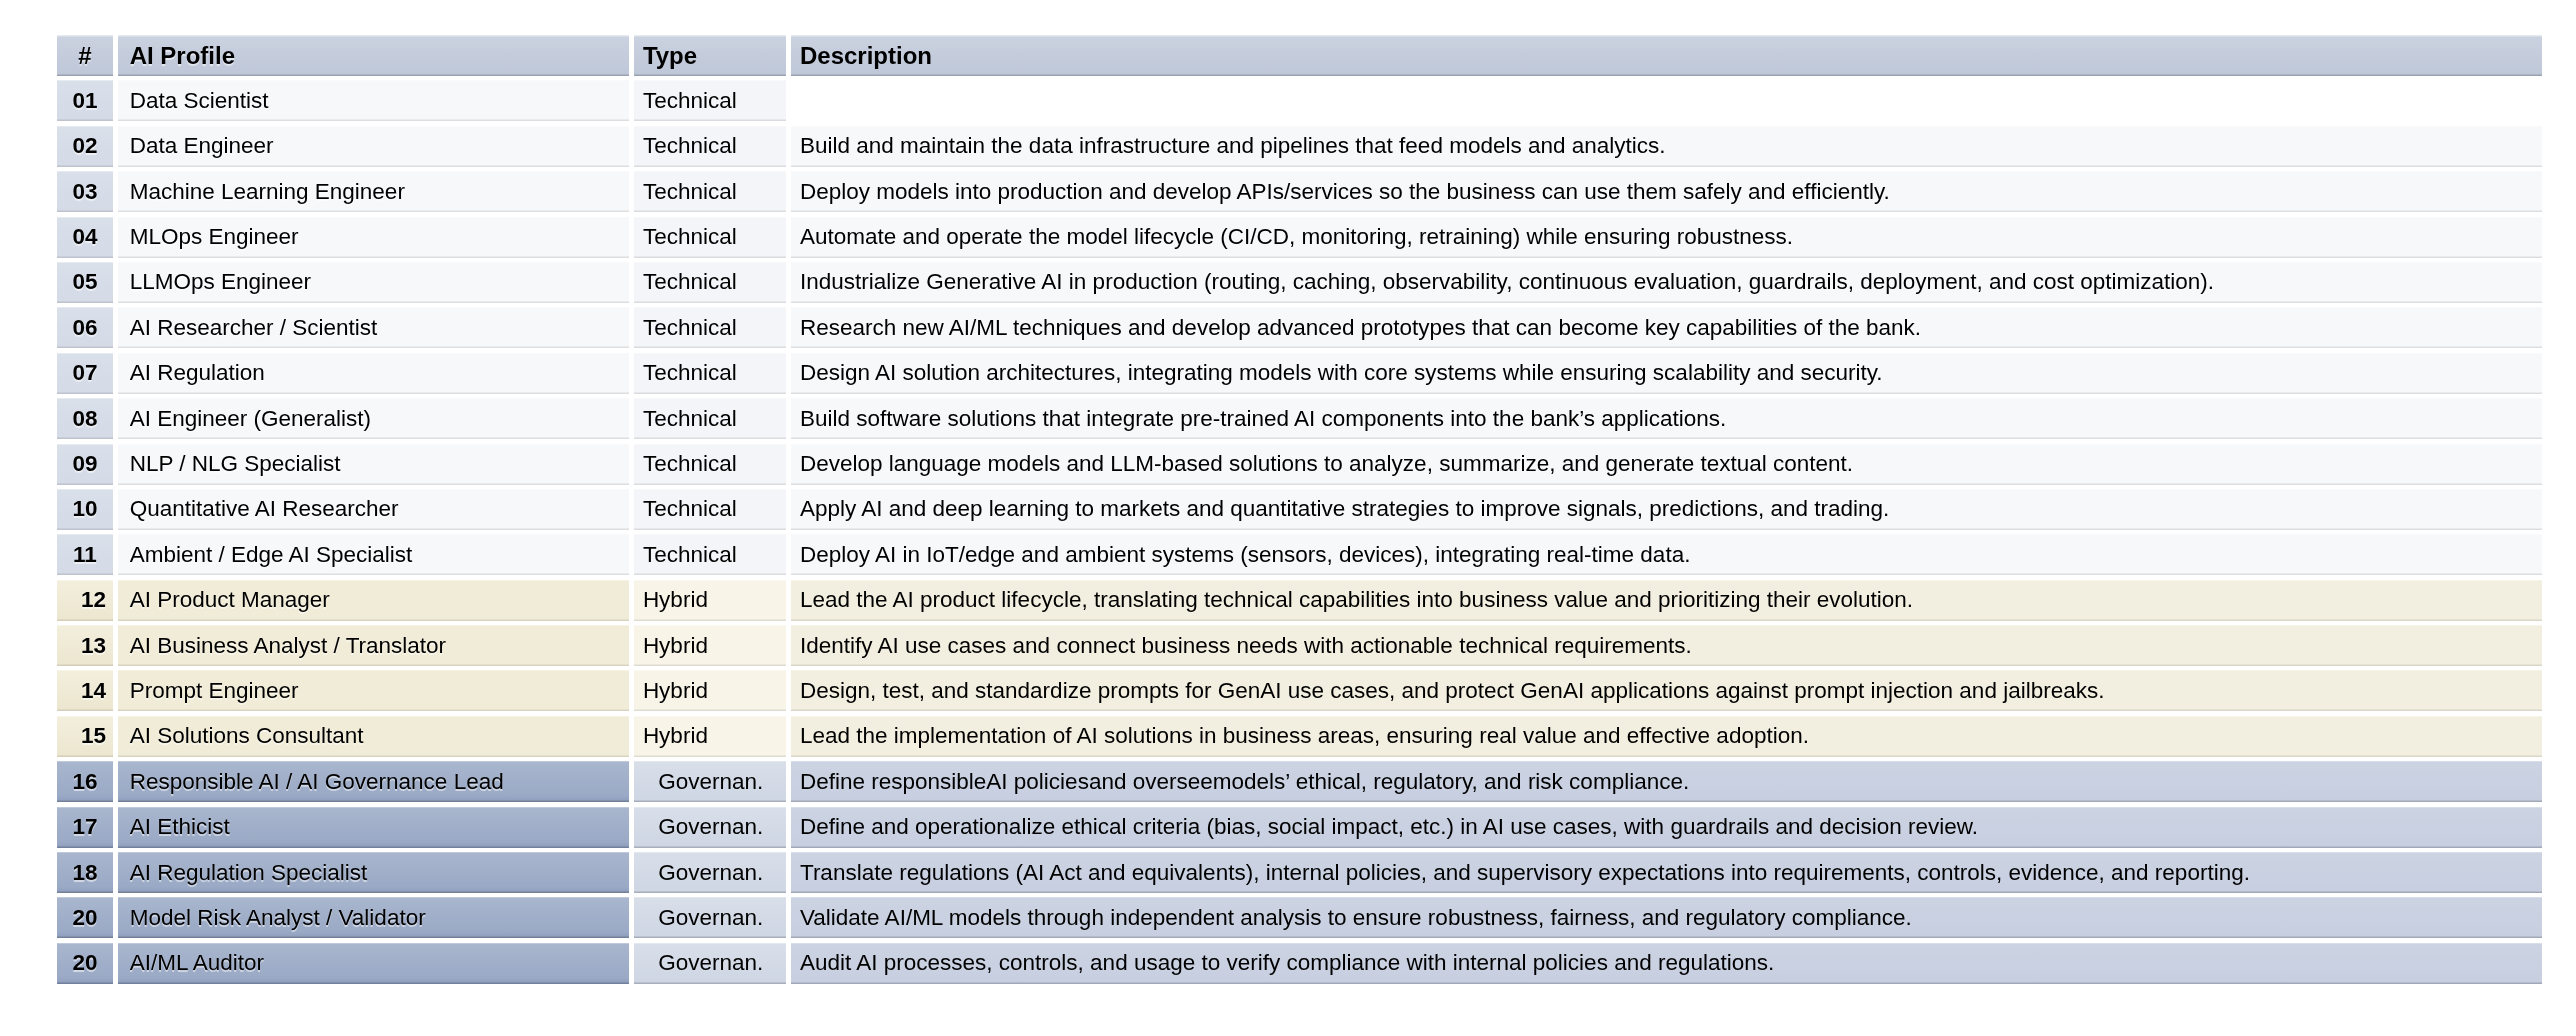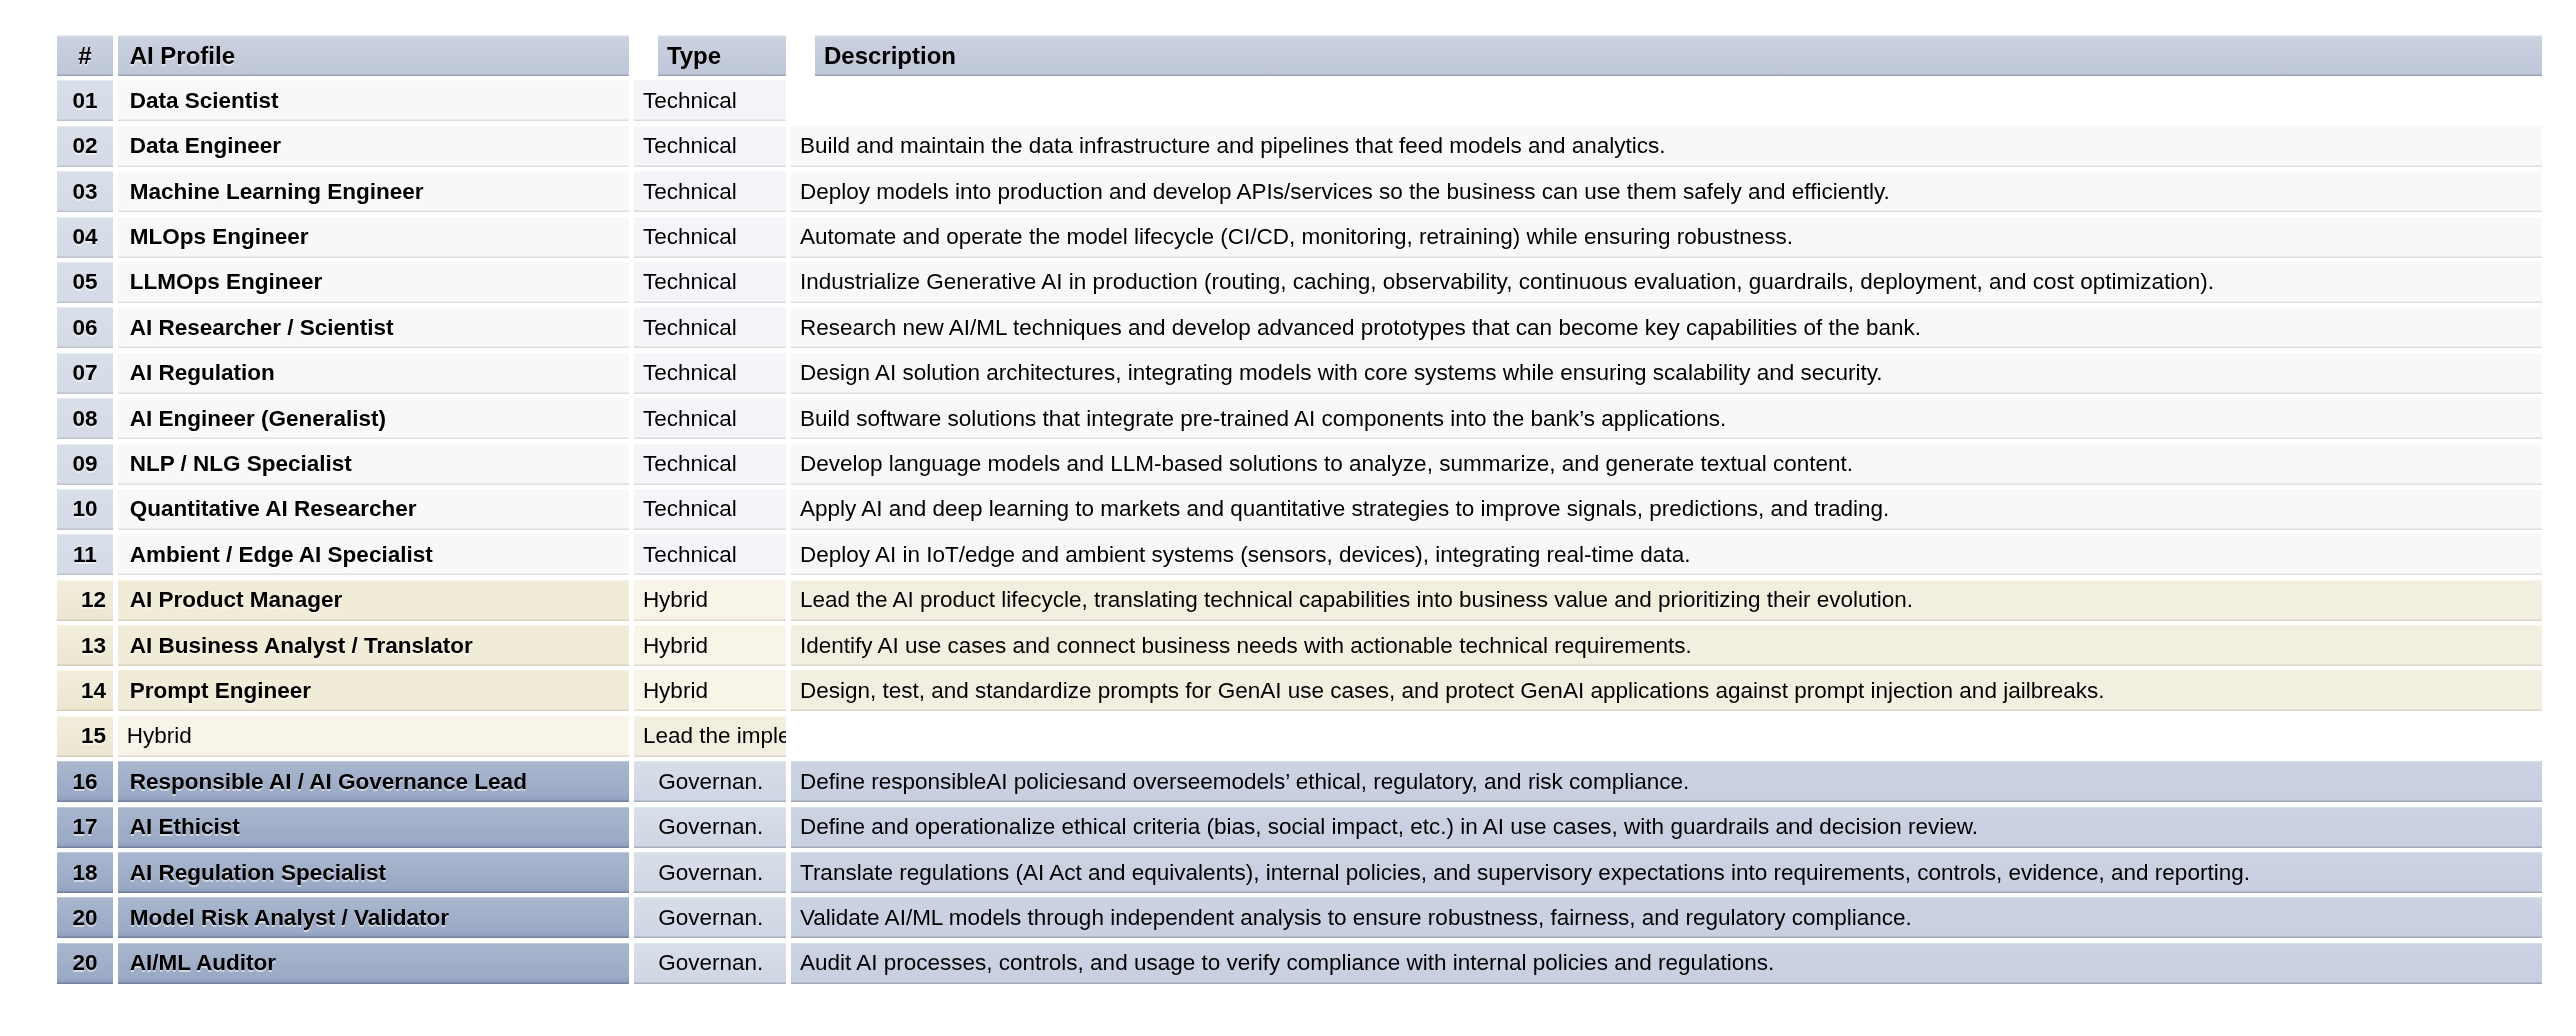--- a/index.html
+++ b/index.html
@@ -24,31 +24,31 @@
   .cell {
     display: flex;
     align-items: center;
     font-size: 22.5px;
     color: #000;
     white-space: nowrap;
     overflow: hidden;
     box-shadow: inset 0 0.7px 0 rgba(255,255,255,.45), inset 0 -1.5px 0 rgba(0,0,0,.10);
   }
   .cell.num  { justify-content: center; font-weight: bold; }
-  .cell.profile { padding-left: 11.6px; font-weight: bold; }
+  .cell.profile { padding-left: 11.6px; font-weight: normal; }
   .cell.type, .cell.desc { padding-left: 8.7px; font-weight: normal; }
 
   
   .row.header .cell {
     background: linear-gradient(var(--header-bg) 0%, #bec7d8 100%);
     font-weight: bold;
     font-size: 24px;
     box-shadow: inset 0 1.5px 0 rgba(255,255,255,.5), inset 0 -1.5px 0 rgba(0,0,0,.18);
   }
-  .row.header .cell.type, .row.header .cell.desc { font-weight: bold; margin-left: 24px; }
+  .row.header .cell.type, .row.header .cell.desc { font-weight: bold; }
 
   
   .cat-technical .num      { background: linear-gradient(#dae0ea, var(--technical-num-bg)); }
   .cat-technical .profile  { background: var(--technical-row-bg); }
   .cat-technical .type     { background: var(--technical-type-bg); }
   .cat-technical .desc     { background: var(--technical-row-bg); }
 
   
   .cat-hybrid .num         { background: linear-gradient(#f3efdd, var(--hybrid-num-bg)); padding-left: 17px; }
   .cat-hybrid .profile     { background: var(--hybrid-row-bg); }
@@ -167,20 +167,21 @@
 
   <div class="row cat-hybrid">
     <div class="cell num">14</div>
     <div class="cell profile">Prompt Engineer</div>
     <div class="cell type">Hybrid</div>
     <div class="cell desc">Design, test, and standardize prompts for GenAI use cases, and protect GenAI applications against prompt injection and jailbreaks.</div>
   </div>
 
   <div class="row cat-hybrid">
     <div class="cell num">15</div>
+    <div class="cell profile">AI Solutions Consultant</div>
     <div class="cell type">Hybrid</div>
     <div class="cell desc">Lead the implementation of AI solutions in business areas, ensuring real value and effective adoption.</div>
   </div>
 
   <div class="row cat-governance">
     <div class="cell num">16</div>
     <div class="cell profile">Responsible AI / AI Governance Lead</div>
     <div class="cell type">Governan.</div>
     <div class="cell desc">Define responsibleAI policiesand overseemodels’ ethical, regulatory, and risk compliance.</div>
   </div>

